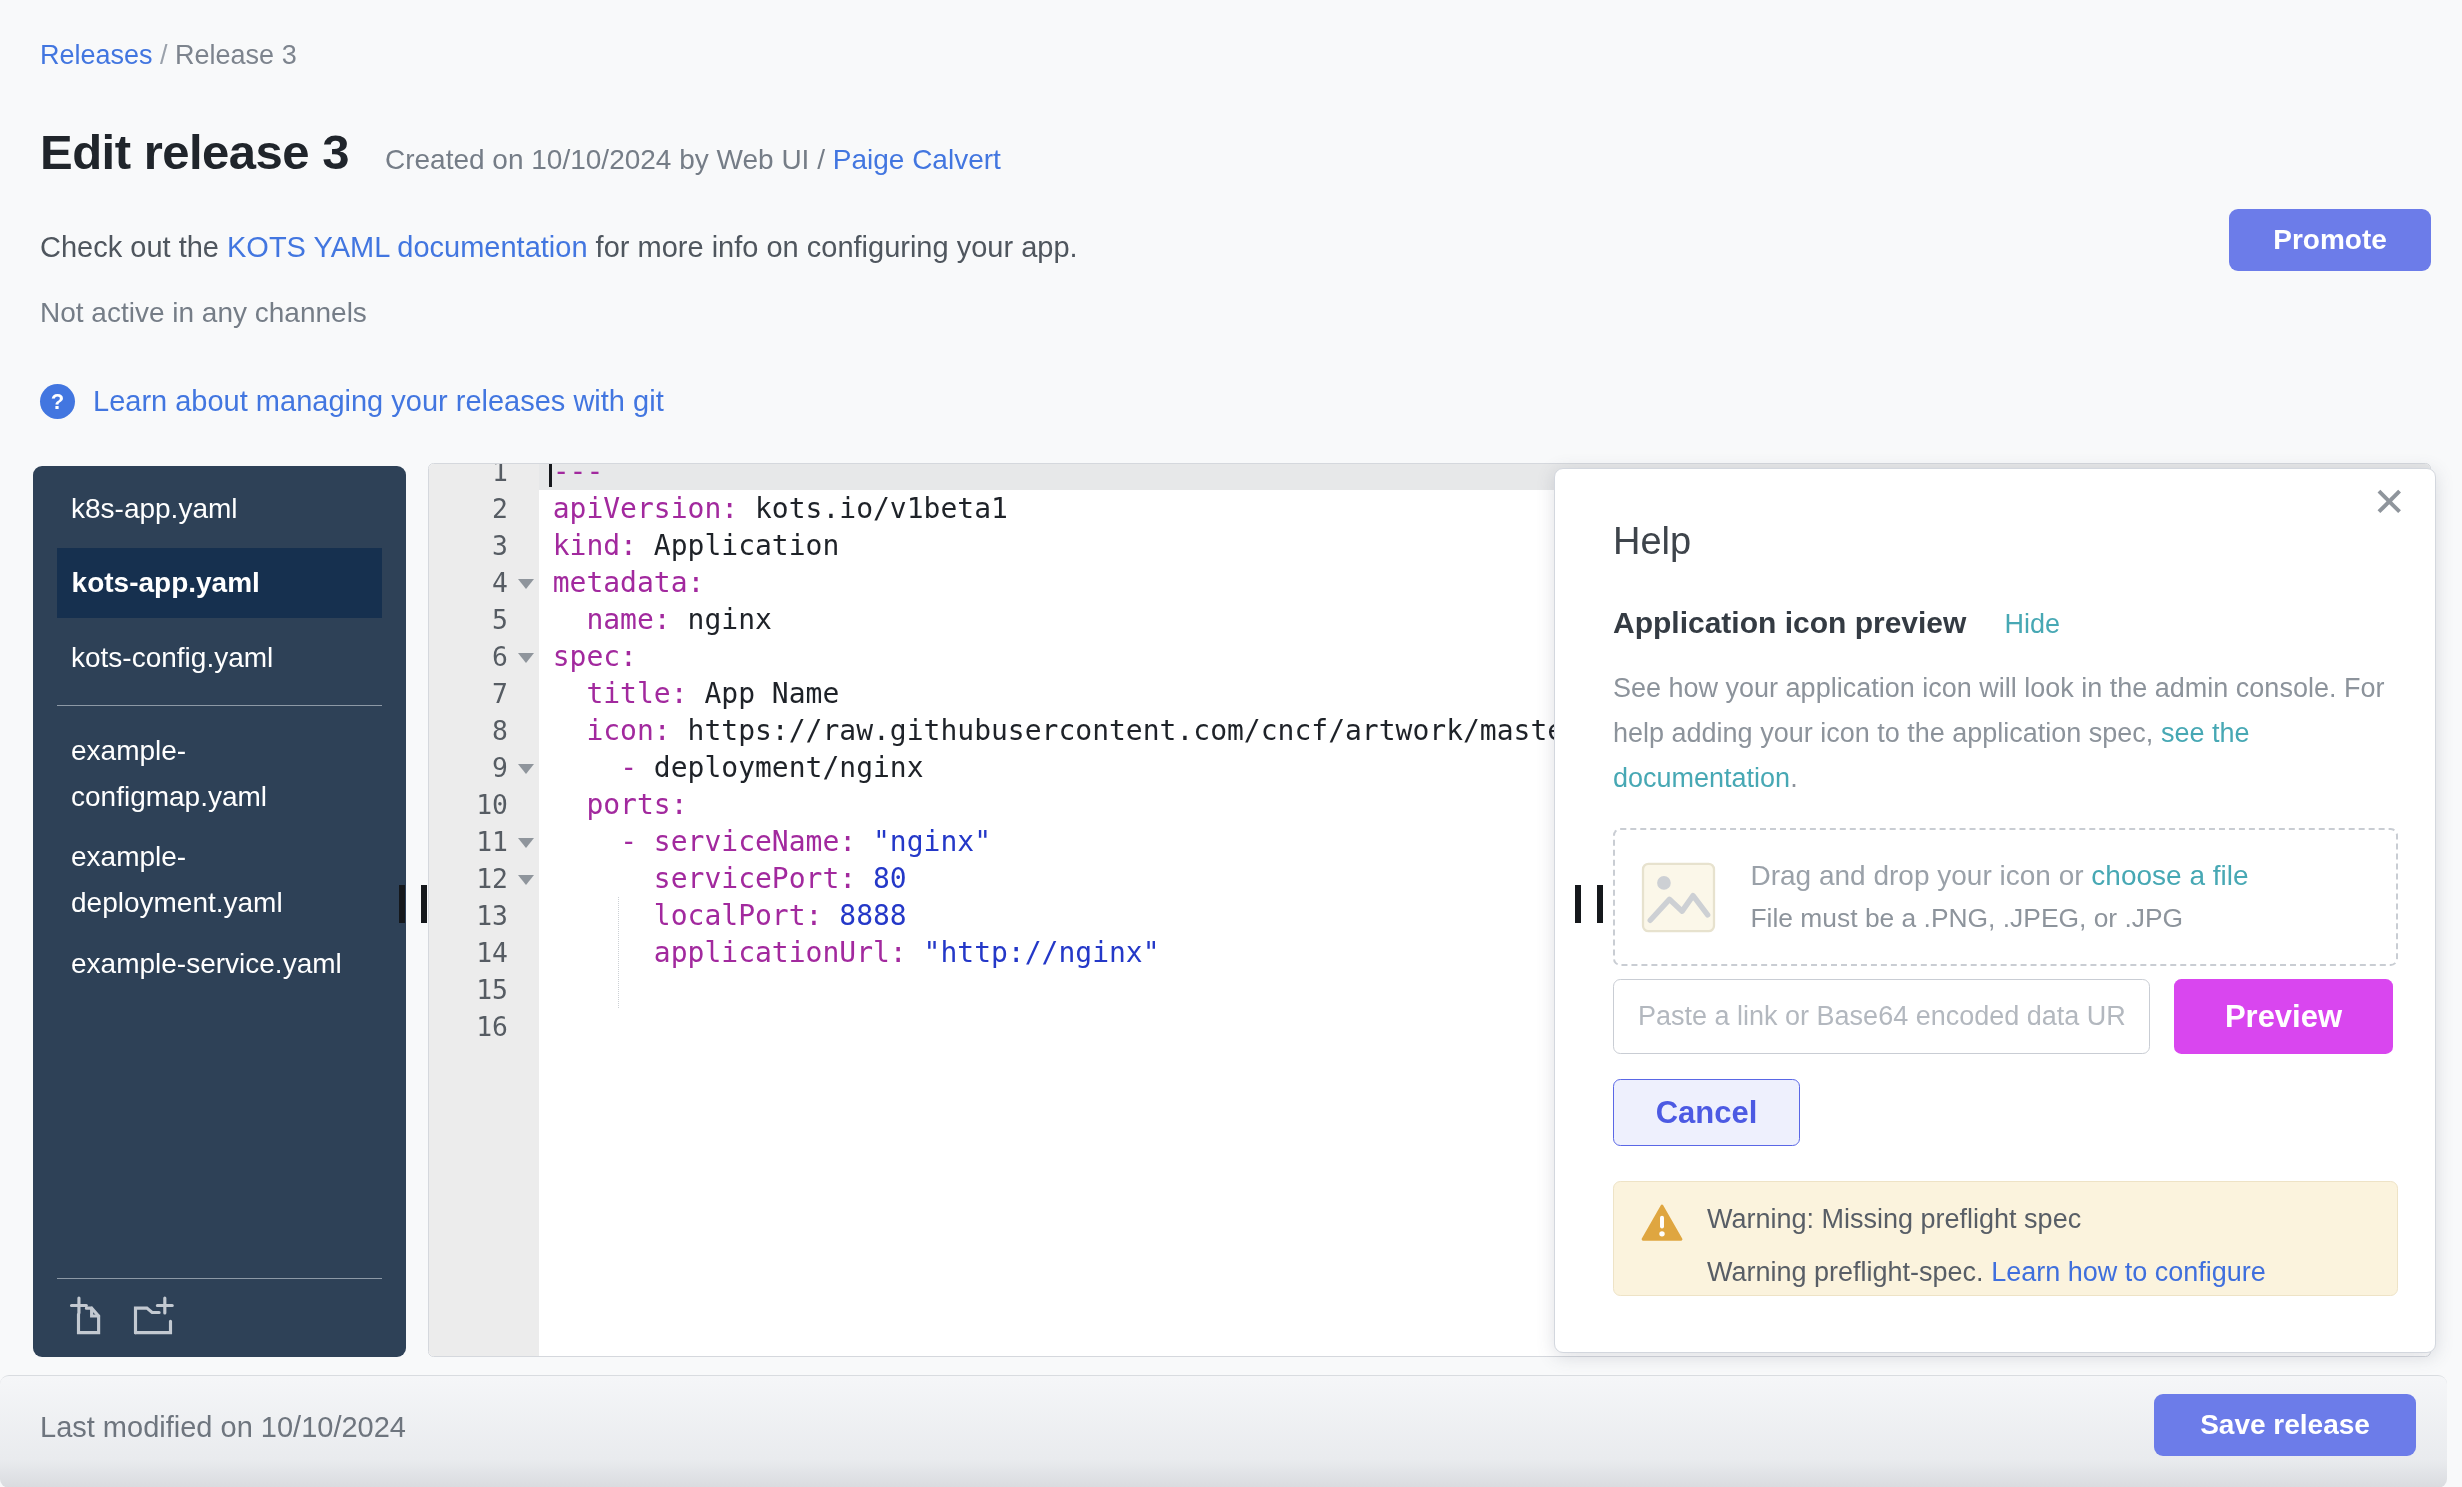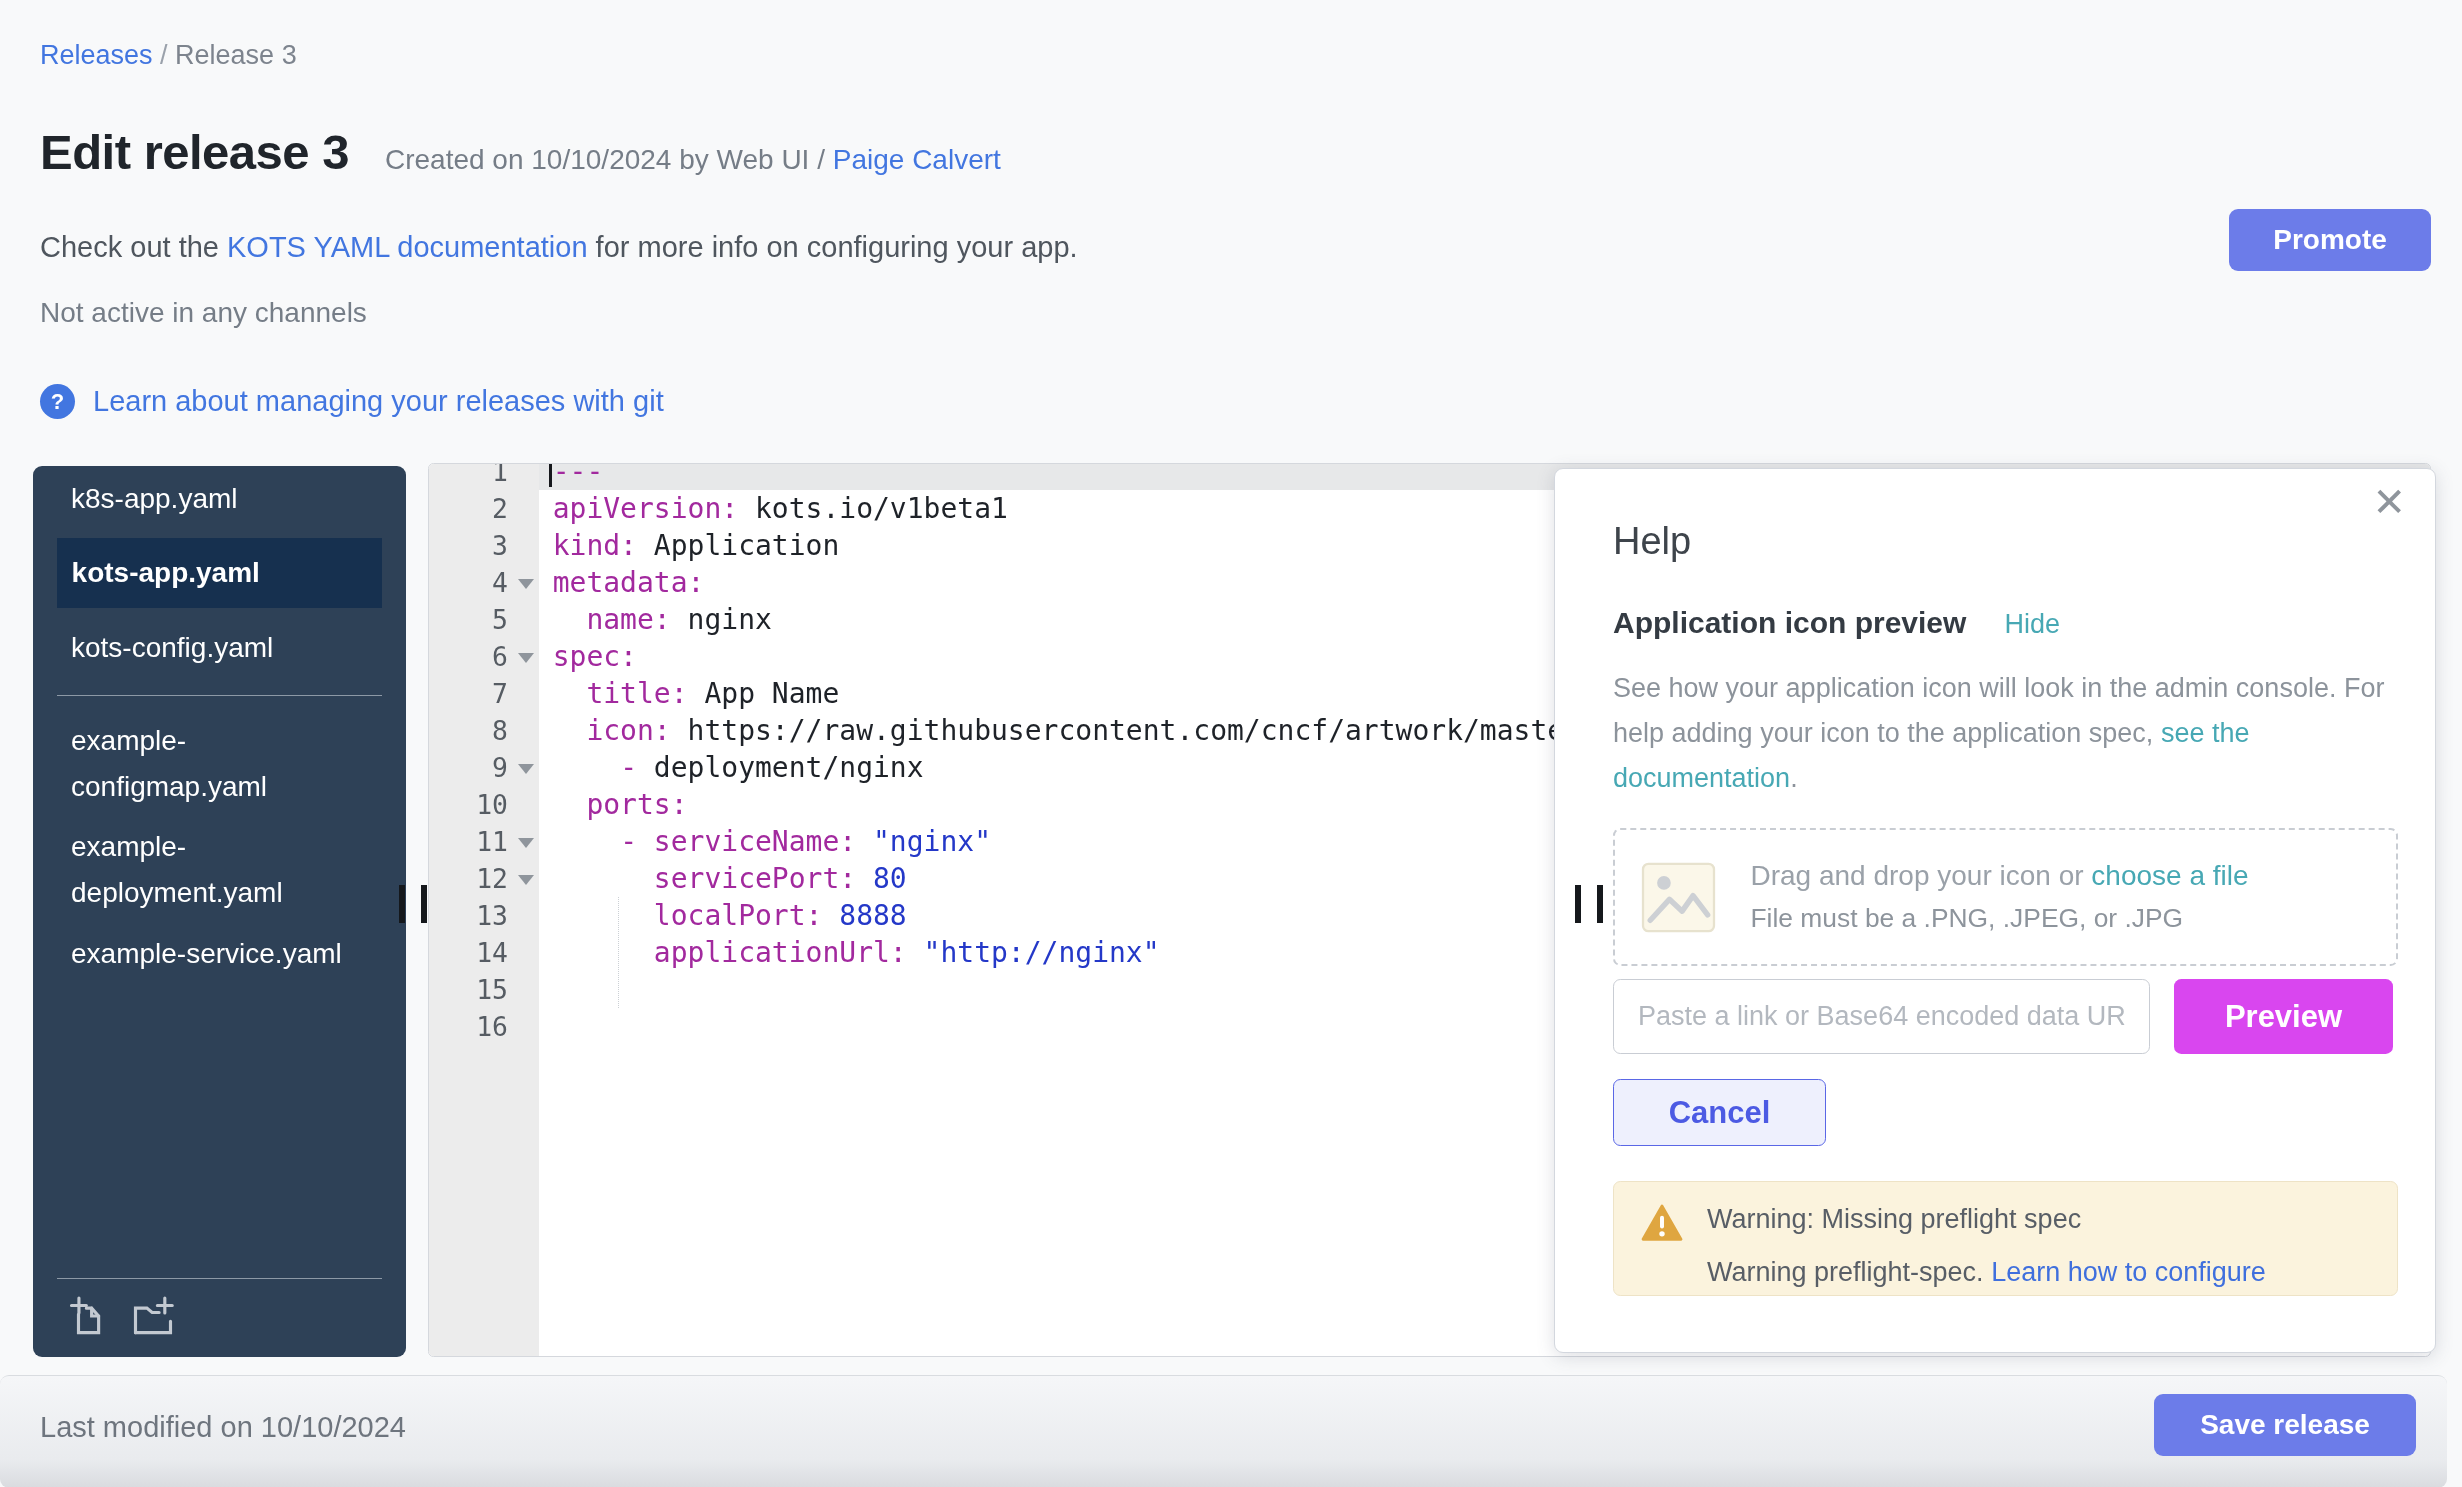--- a/index.html
+++ b/index.html
@@ -31,21 +31,21 @@
   .git-label { font-size:29px; color:#4276e0; }
 
   .btn { border:none; border-radius:9px; background:#6c7ce9; color:#fff;
          font-family:"Liberation Sans",sans-serif; font-weight:bold; font-size:28px; cursor:pointer; }
   #promote-btn { position:absolute; left:2229px; top:209px; width:202px; height:62px; }
   #save-btn { position:absolute; right:31px; top:18px; width:262px; height:62px; }
 
   
   .sidebar { position:absolute; left:33px; top:466px; width:373px; height:891px;
              background:#2e4157; border-radius:9px; overflow:hidden; }
-  .side-list { padding-top:10px; }
+  .side-list { padding-top:20px; }
   .side-item { color:#fff; font-size:28px; line-height:46px; padding:0 24px 0 38px;
                margin-bottom:14.6px; cursor:pointer; }
   .side-item .lbl { max-width:273px; }
   .side-item.selected { background:#16304f; margin:16.4px 24px 16.4px 24px; padding:12px 0 12px 14.6px;
                         font-weight:bold; }
   .side-div { border-top:0.9px solid #8d99a6; margin:24px 24px 22px 24px; }
   .side-foot { position:absolute; left:24px; right:24px; bottom:14.6px; border-top:0.9px solid #8d99a6;
                padding:16.4px 0 5.5px 11px; display:flex; gap:22px; }
   .side-foot svg { cursor:pointer; }
 
@@ -92,21 +92,21 @@
   .dz-text1 { font-size:28px; color:#9aa1a9; }
   .dz-text2 { font-size:26.4px; color:#8d949c; margin-top:11px; }
   .url-row { position:absolute; left:58px; top:510px; display:flex; gap:24px; }
   .url-input { width:537px; height:75px; border:1.8px solid #c9cdd4; border-radius:7.3px;
                font-family:"Liberation Sans",sans-serif; font-size:27px; color:#4f565e;
                padding:0 24px; outline:none; }
   .url-input::placeholder { color:#b3b8bf; }
   .preview-btn { width:219px; height:75px; border:none; border-radius:7.3px; background:#d946ef;
                  color:#fff; font-family:"Liberation Sans",sans-serif; font-weight:bold;
                  font-size:31px; cursor:default; }
-  .cancel-btn { position:absolute; left:58px; top:610px; width:213px; height:67px;
+  .cancel-btn { position:absolute; left:58px; top:610px; width:187px; height:67px;
                 background:#eef0fd; border:1.8px solid #5a67e6; border-radius:7.3px; color:#4c5ae3;
                 font-family:"Liberation Sans",sans-serif; font-weight:bold; font-size:31px; cursor:pointer; }
   .warn-box { position:absolute; left:58px; top:712px; width:785px; height:115px;
               background:#fbf3dd; border:0.9px solid #eee3c6; border-radius:7.3px; overflow:hidden;
               padding:22px 12px 0 27px; display:flex; align-items:flex-start; }
   .warn-text { margin-left:24px; }
   .warn-line1 { font-size:27px; color:#585e66; }
   .warn-line2 { font-size:27px; color:#585e66; margin-top:22px; }
   .warn-line2 a { color:#3f6fdd; text-decoration:none; cursor:pointer; }
 

